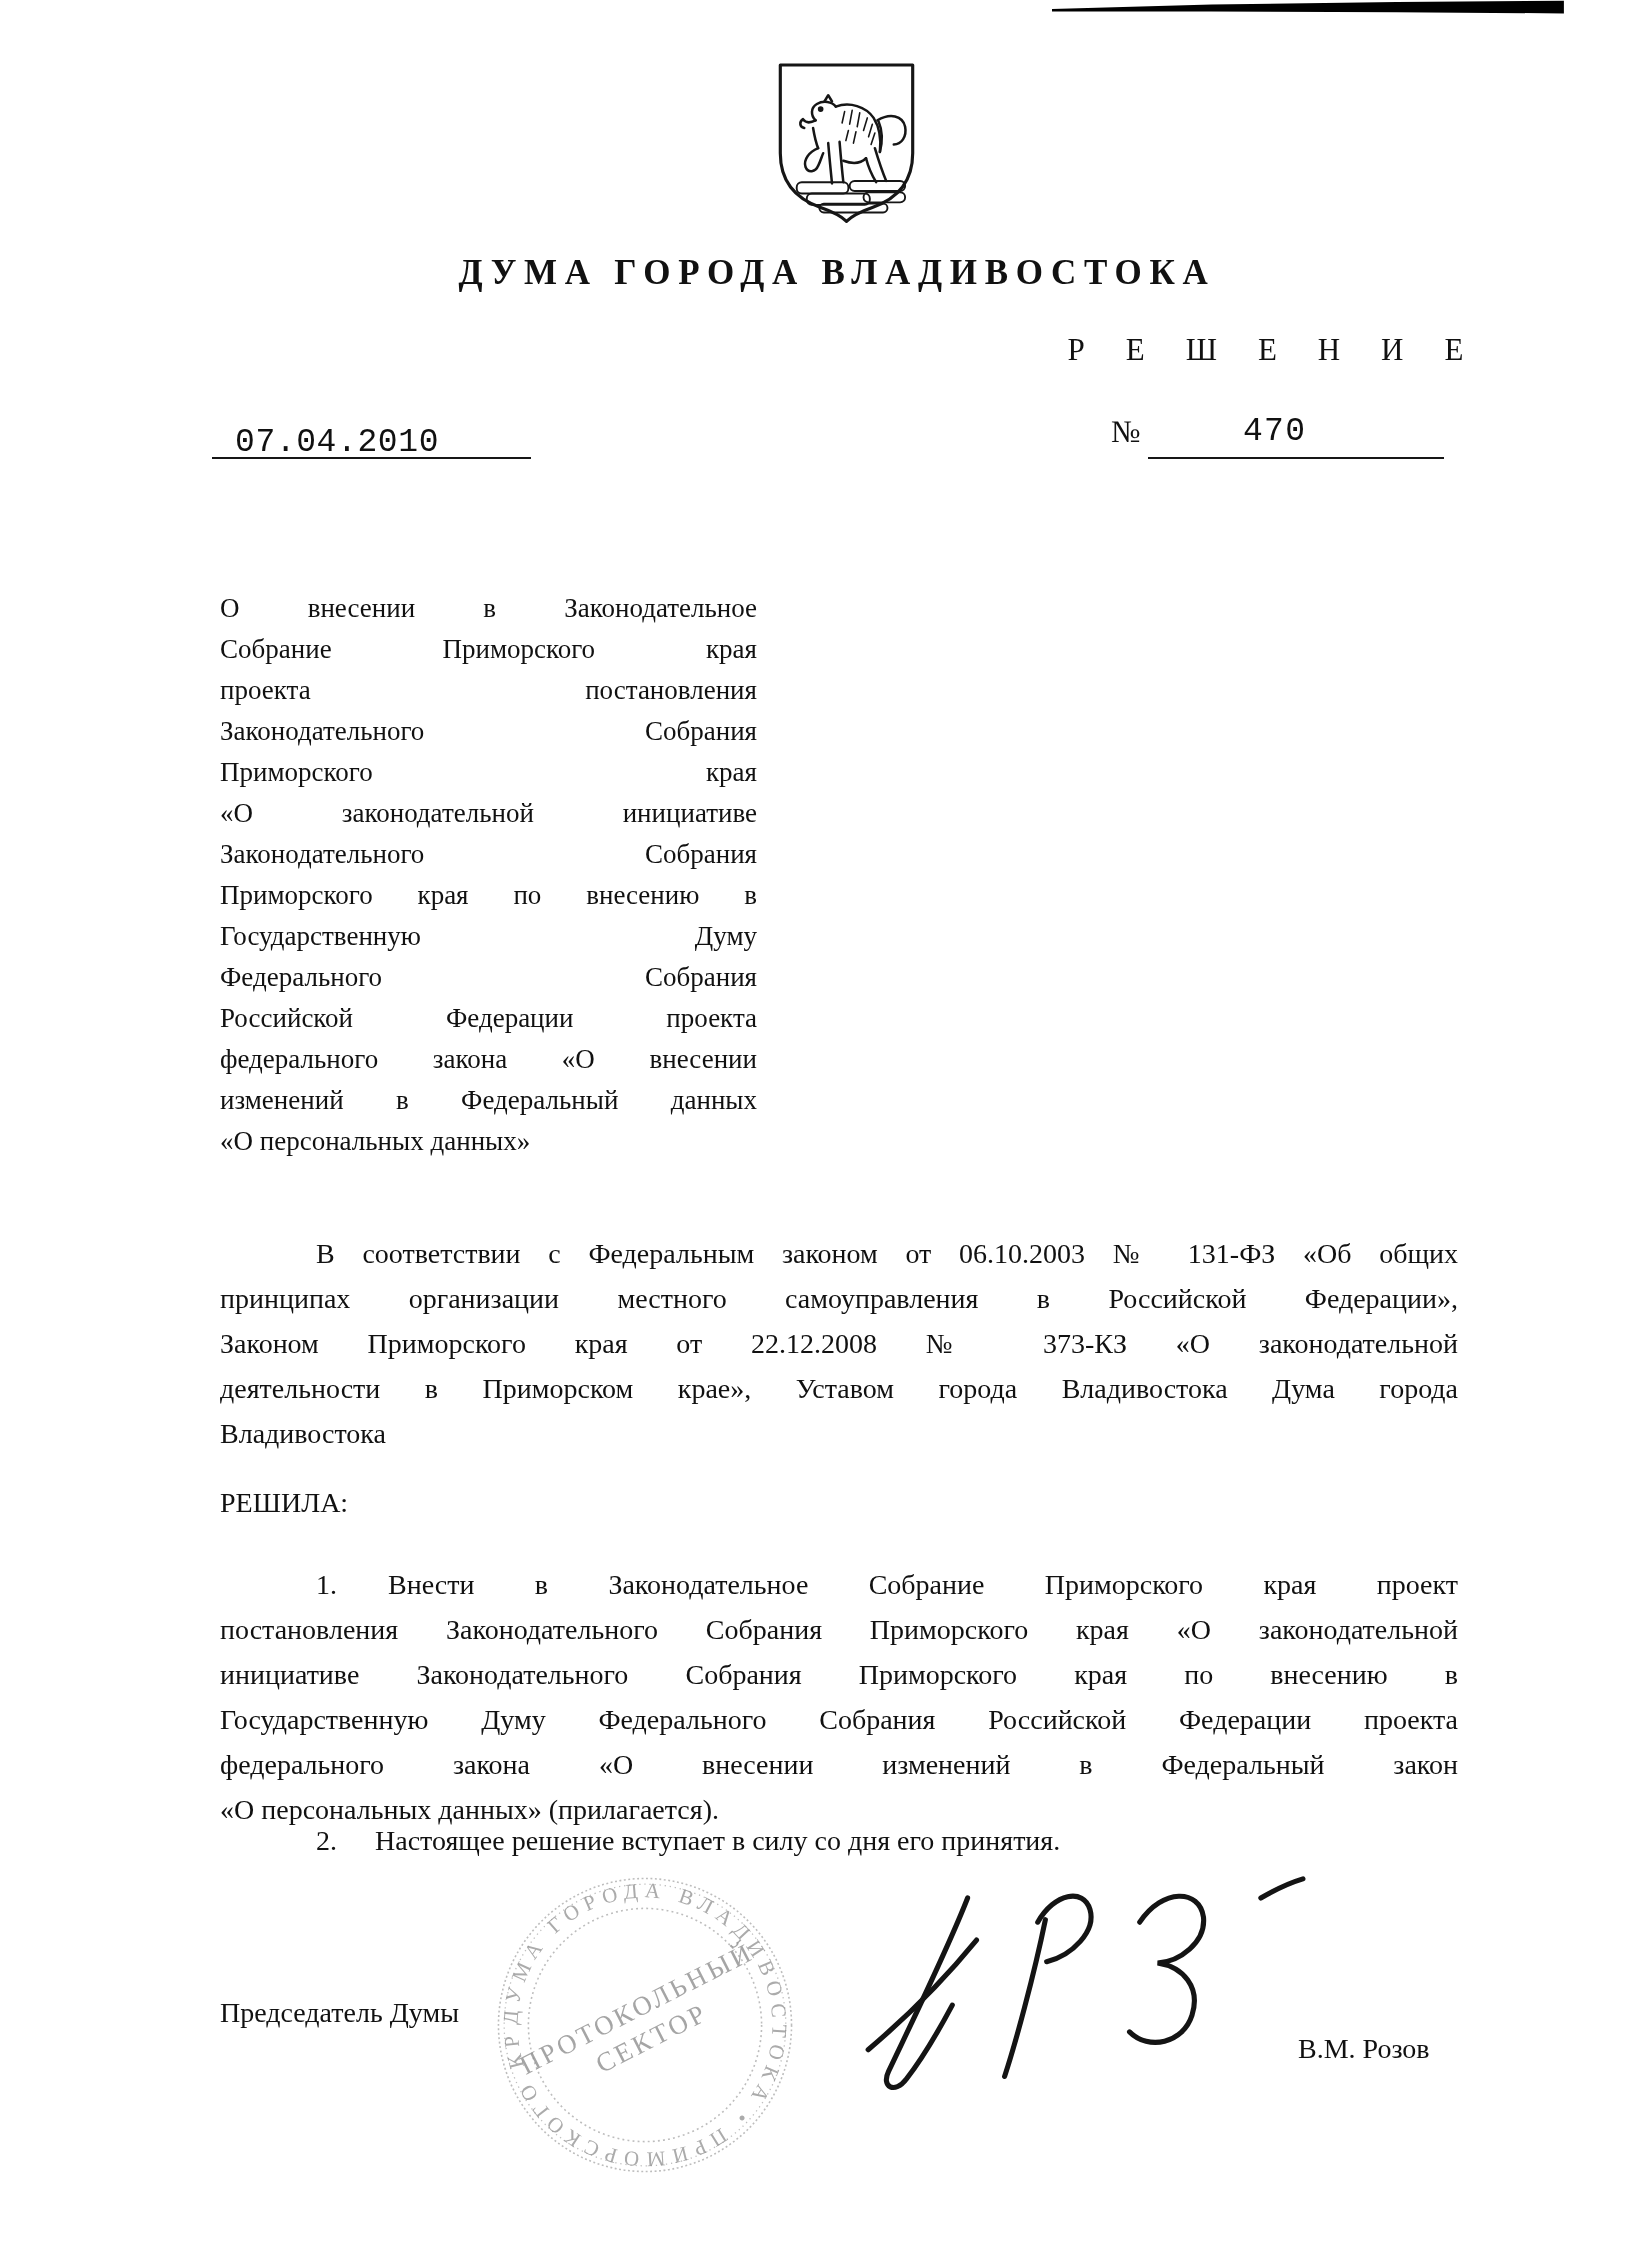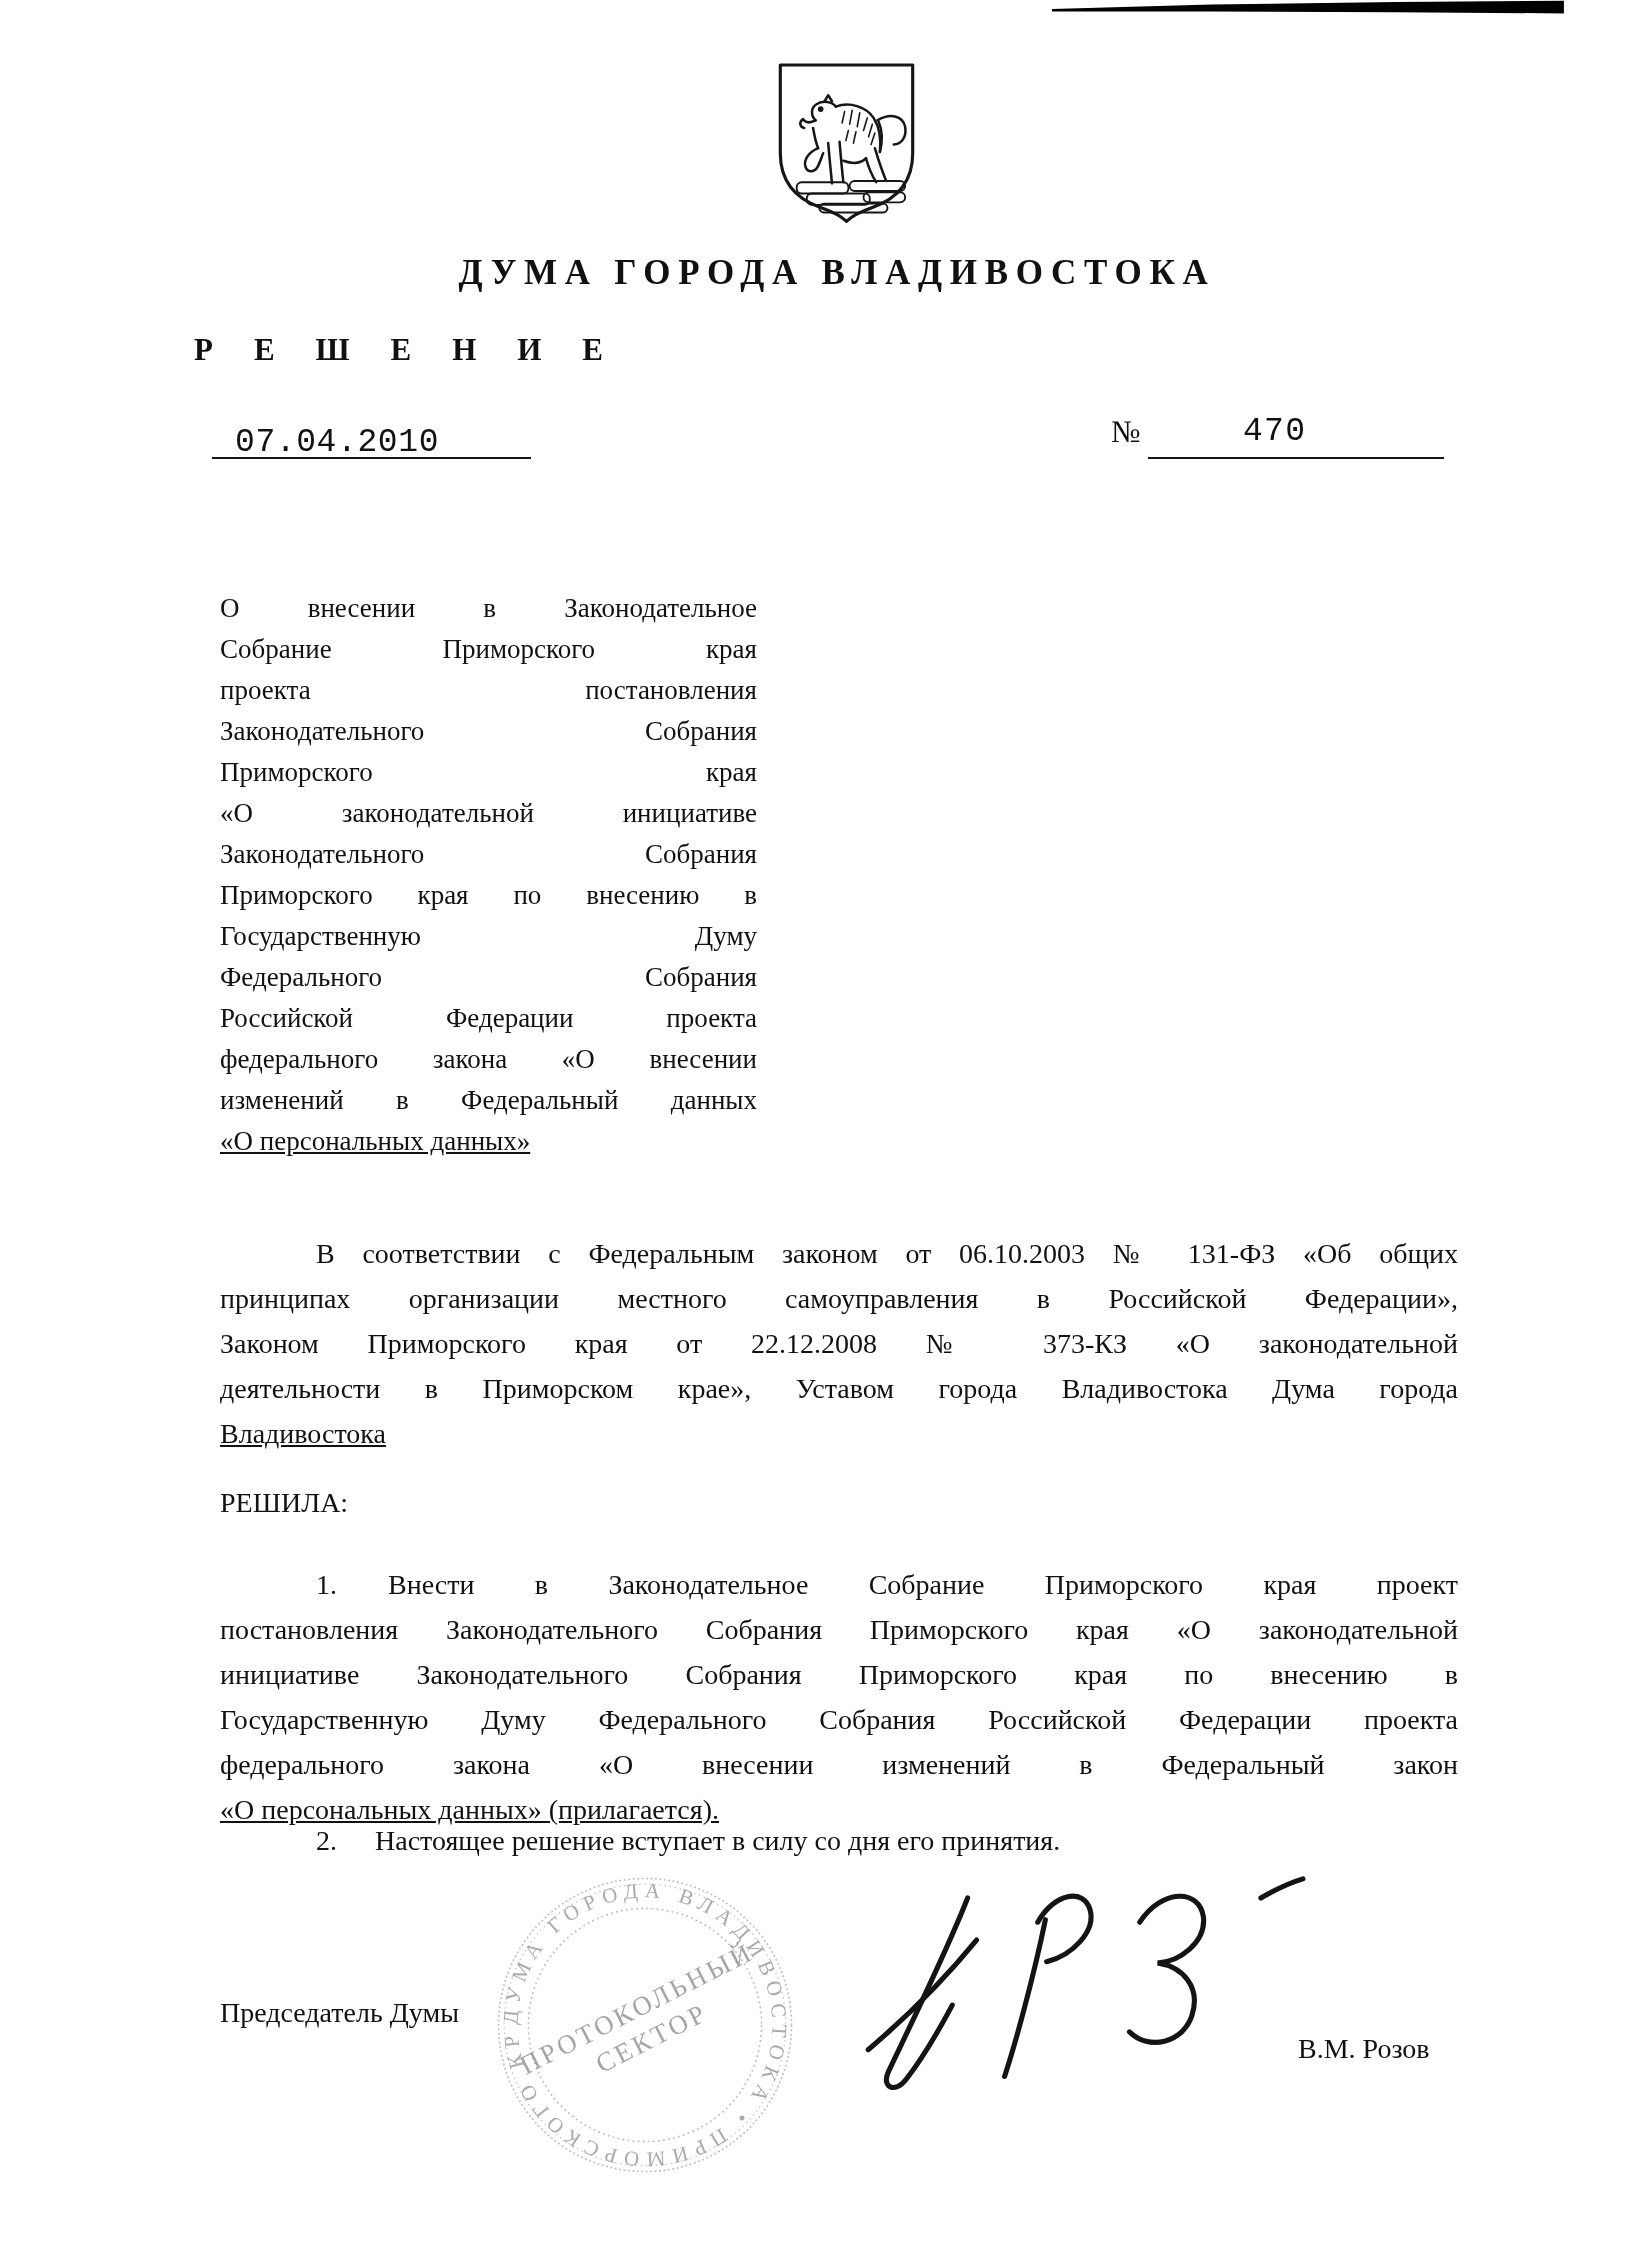--- a/index.html
+++ b/index.html
@@ -14,37 +14,37 @@
   }
   .artifact{position:absolute;left:1052px;top:0;}
   .crest{position:absolute;left:774px;top:59px;}
   .org-title{
     position:absolute;left:194px;top:253px;width:1286px;
     text-align:center;font-size:35px;font-weight:bold;letter-spacing:7.7px;
     white-space:nowrap;
   }
   .doc-type{
     position:absolute;left:194px;top:332px;width:1286px;
-    text-align:left;font-size:31px;letter-spacing:16.6px;font-weight:bold;
+    text-align:right;font-size:31px;letter-spacing:16.6px;font-weight:normal;
     white-space:nowrap;
   }
   .date{
     position:absolute;left:235px;top:424px;
     font-family:"Liberation Mono",monospace;font-size:33px;letter-spacing:0.6px;
   }
   .date-ul{position:absolute;left:212px;top:457px;width:319px;height:1.9px;background:#161616;}
   .numsign{position:absolute;left:1111px;top:414px;font-size:31px;}
   .numval{
     position:absolute;left:1243px;top:413px;
     font-family:"Liberation Mono",monospace;font-size:33px;letter-spacing:1.3px;
   }
   .num-ul{position:absolute;left:1148px;top:457px;width:296px;height:1.9px;background:#161616;}
 
   .jline{text-align:justify;text-align-last:justify;}
-  .jline.last{text-align-last:left;text-decoration:underline;}
+  .jline.last{text-align-last:left;}
   .indent{display:inline-block;width:96px;}
   .tab{display:inline-block;width:51px;}
   .tab2{display:inline-block;width:38px;}
 
   .subject{position:absolute;left:220px;top:588px;width:537px;font-size:27px;line-height:41px;}
   .preamble{position:absolute;left:220px;top:1231px;width:1238px;font-size:28px;line-height:45px;}
   .resolved{position:absolute;left:220px;top:1487px;font-size:28px;}
   .item1{position:absolute;left:220px;top:1562px;width:1238px;font-size:28px;line-height:45px;}
   .item2{position:absolute;left:220px;top:1825px;width:1238px;font-size:28px;}
 

